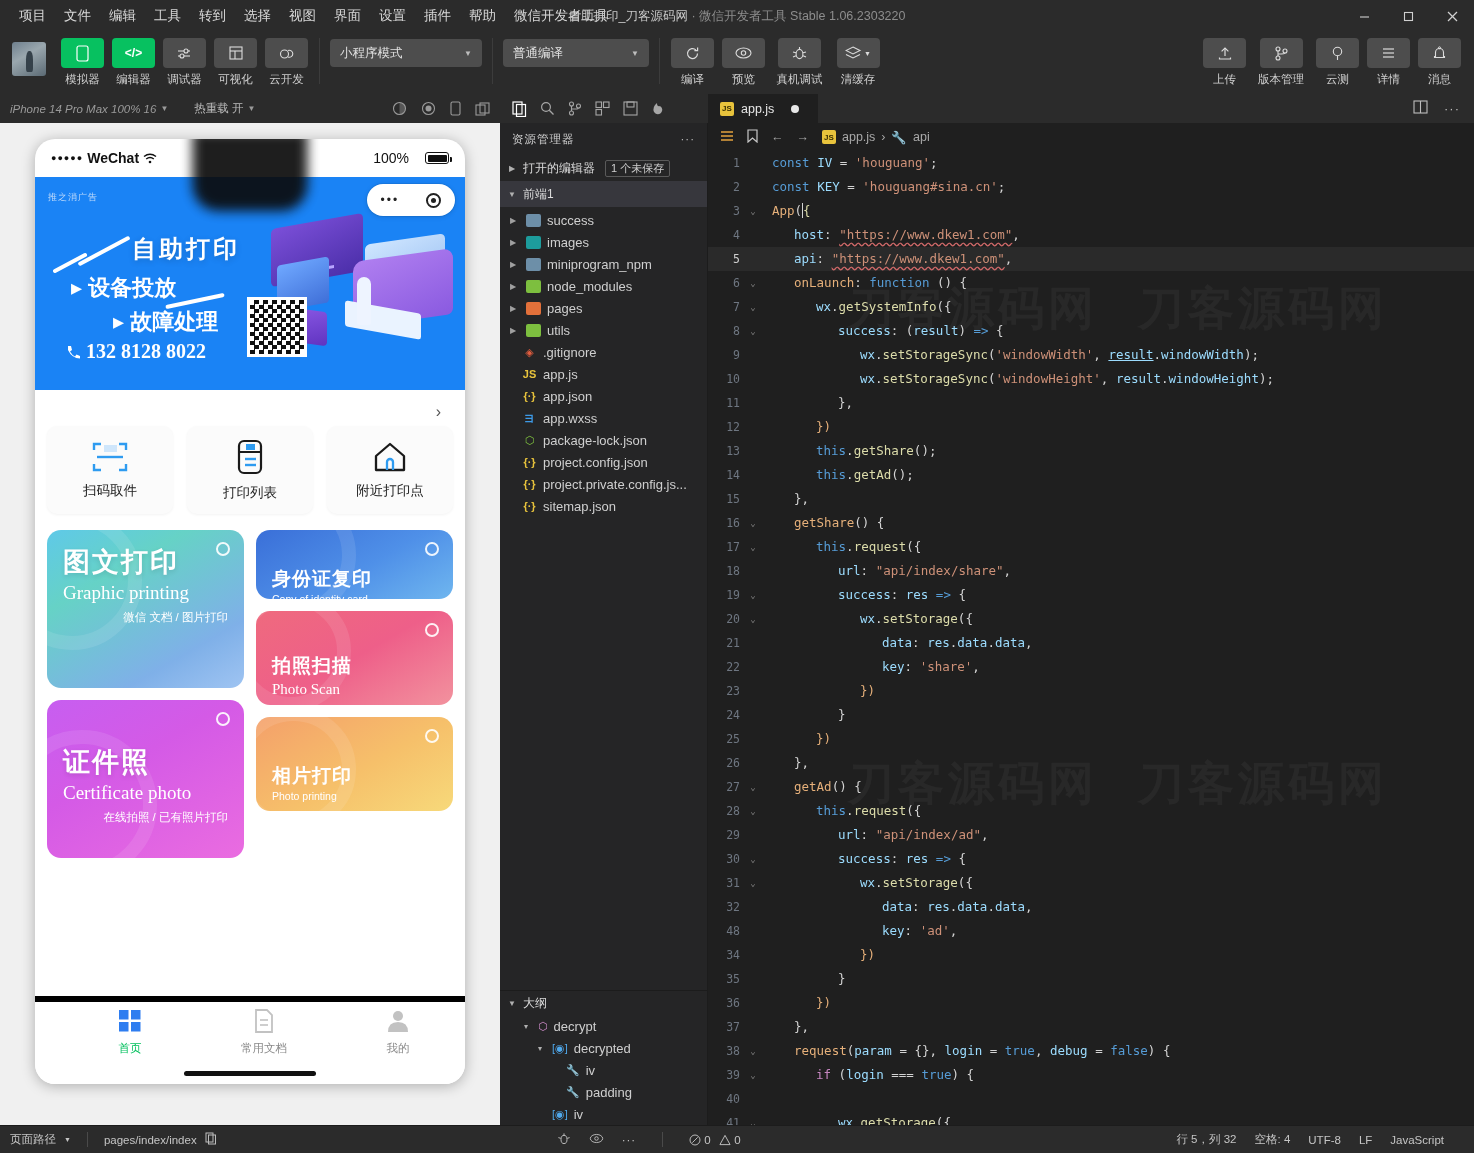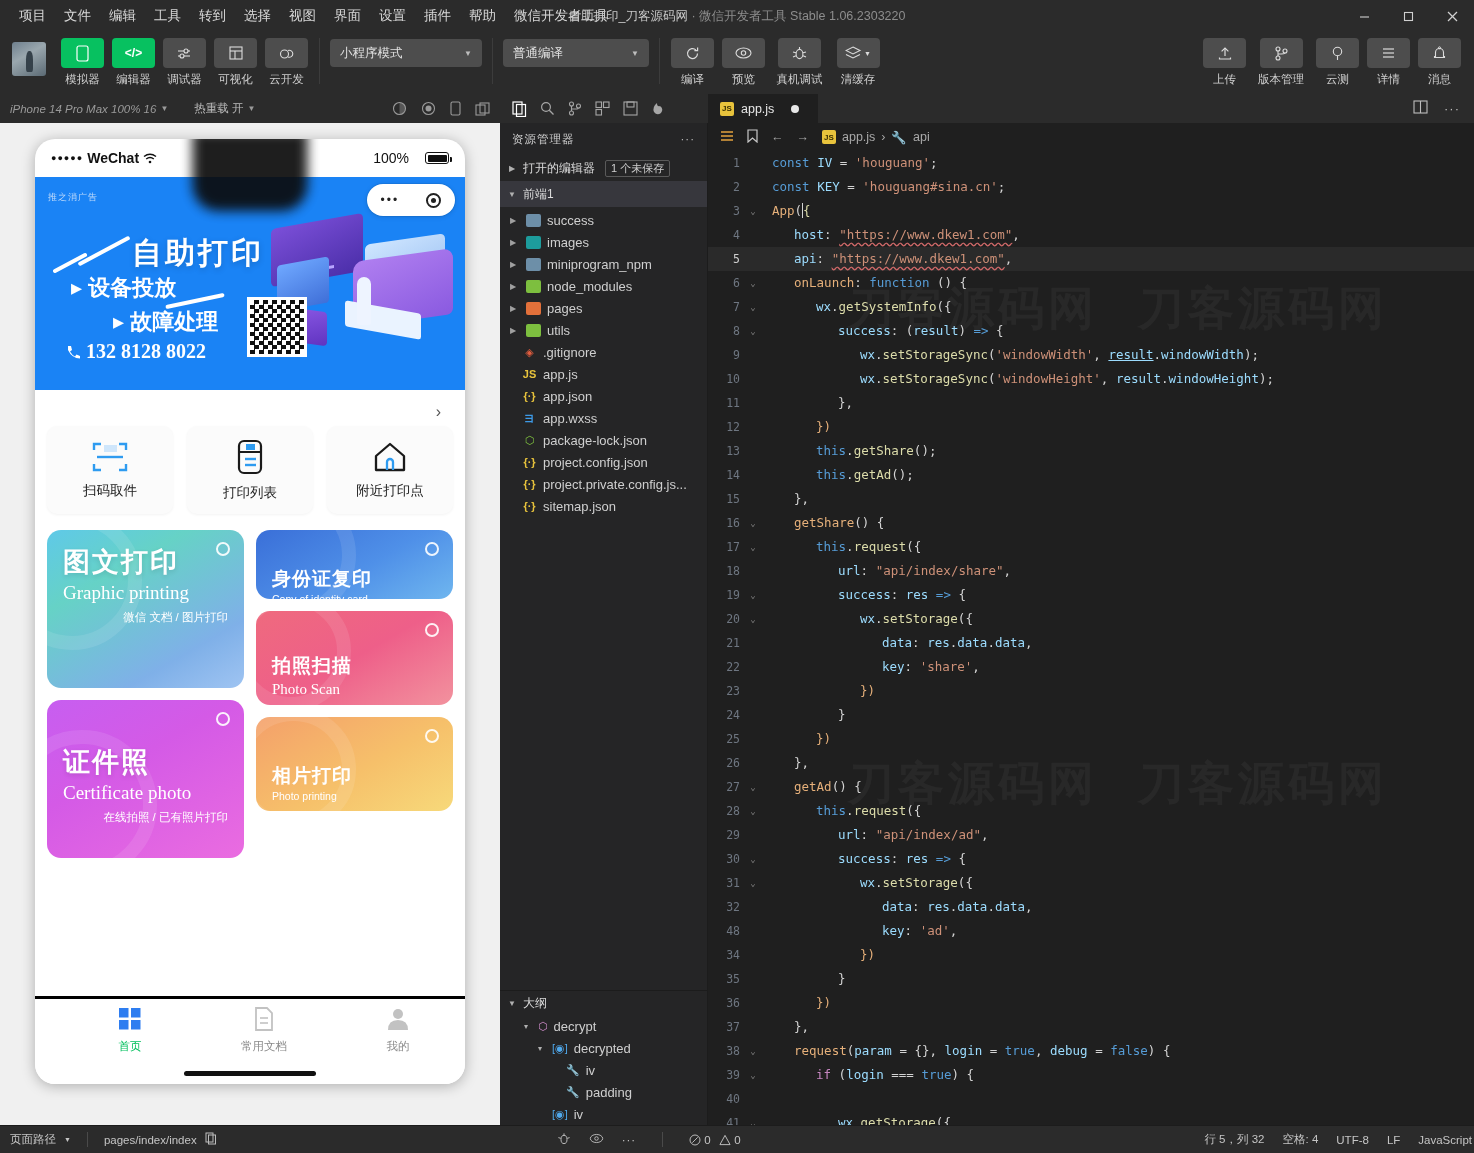--- a/index.html
+++ b/index.html
@@ -133,21 +133,21 @@
   .capsule .tgt:after { content:""; position:absolute; inset:3px; background:#222; border-radius:50%; }
 
   .banner {
     height:213px; background:#1a83f5; position:relative; overflow:hidden; flex:0 0 213px;
     color:#fff;
   }
   .banner .adtag {
     position:absolute; left:13px; top:14px; font-size:9px; color:#bcd9fb; letter-spacing:1px;
   }
   .banner .bt {
-    position:absolute; left:97px; top:56px; font-size:30px; font-weight:bold; letter-spacing:3px;
+    position:absolute; left:97px; top:56px; font-size:24px; font-weight:bold; letter-spacing:3px;
     text-shadow:0 2px 6px rgba(0,0,0,.18);
   }
   .banner .b2 { position:absolute; left:36px; top:96px; font-size:22px; font-weight:bold; }
   .banner .b3 { position:absolute; left:78px; top:130px; font-size:22px; font-weight:bold; }
   .banner .b4 { position:absolute; left:30px; top:163px; font-size:20px; font-weight:bold; font-family:"Liberation Serif",serif; }
   .banner .slash {
     position:absolute; background:#fff; height:4px; border-radius:3px; transform:rotate(-28deg);
   }
   .banner .qr {
     position:absolute; left:212px; top:120px; width:60px; height:60px; background:#fff; padding:3px;
@@ -199,21 +199,21 @@
   .card .t2 { font-size:19px; font-family:"Liberation Serif",serif; margin-top:2px; }
   .card .t2s { font-size:10.5px; margin-top:1px; }
   .card .t3 { font-size:11.5px; margin-top:6px; text-align:right; }
   .c-graphic { height:158px; background:linear-gradient(150deg,#5fc9e8 0%,#66d2c6 30%,#7fb0e8 75%,#9fc4f2 100%); }
   .c-cert    { height:158px; background:linear-gradient(150deg,#c75ef0 0%,#d45ae6 40%,#ea6ce0 100%); }
   .c-id      { height:69px;  background:linear-gradient(150deg,#3a6fd8 0%,#4f90e8 55%,#6fb6ef 100%); }
   .c-scan    { height:94px;  background:linear-gradient(150deg,#ef6a7e 0%,#ee5f89 50%,#f2929e 100%); }
   .c-photo   { height:94px;  background:linear-gradient(150deg,#f4a06a 0%,#f6c06a 55%,#f7d97a 100%); }
 
   .tabbar {
-    margin-top:auto; border-top:3px solid #000000; background:#fff;
+    margin-top:auto; border-top:6px solid #000000; background:#fff;
     height:66px; display:flex; align-items:center; flex:0 0 66px;padding-left:28px;
   }
   .tbitem { flex:1; display:flex; flex-direction:column; align-items:center; gap:5px; }
   .tbitem .tl { font-size:11.5px; color:#8a8a8a; }
   .tbitem.active .tl { color:#07c160; }
   .home-ind { height:22px; display:flex; align-items:center; justify-content:center; background:#fff; flex:0 0 22px; }
   .home-ind i { width:132px; height:5px; background:#111; border-radius:3px; display:block; }
 
   
   .explorer {
@@ -276,21 +276,21 @@
   .ul { text-decoration:underline; }
   .cur-caret { border-left:1px solid #d4d4d4; }
 
   
   .status {
     height:28px; background:#2b2b2b; display:flex; align-items:center;
     font-size:11.5px; color:#c5c5c5; flex:0 0 28px; border-top:1px solid #1c1c1c;
   }
   .st-left { display:flex; align-items:center; gap:8px; padding-left:10px; }
   .st-divider { width:1px; height:15px; background:#4a4a4a; margin:0 8px; }
-  .st-right { display:flex; align-items:center; gap:18px; margin-left:auto; padding-right:2px; }
+  .st-right { display:flex; align-items:center; gap:18px; margin-left:auto; padding-right:30px; }
   .st-item { white-space:nowrap; }
 
   .wm {
     position:absolute; color:rgba(255,255,255,.045); font-size:46px; font-weight:bold;
     pointer-events:none; user-select:none; letter-spacing:4px;
   }
 </style>
 </head>
 <body>
 

